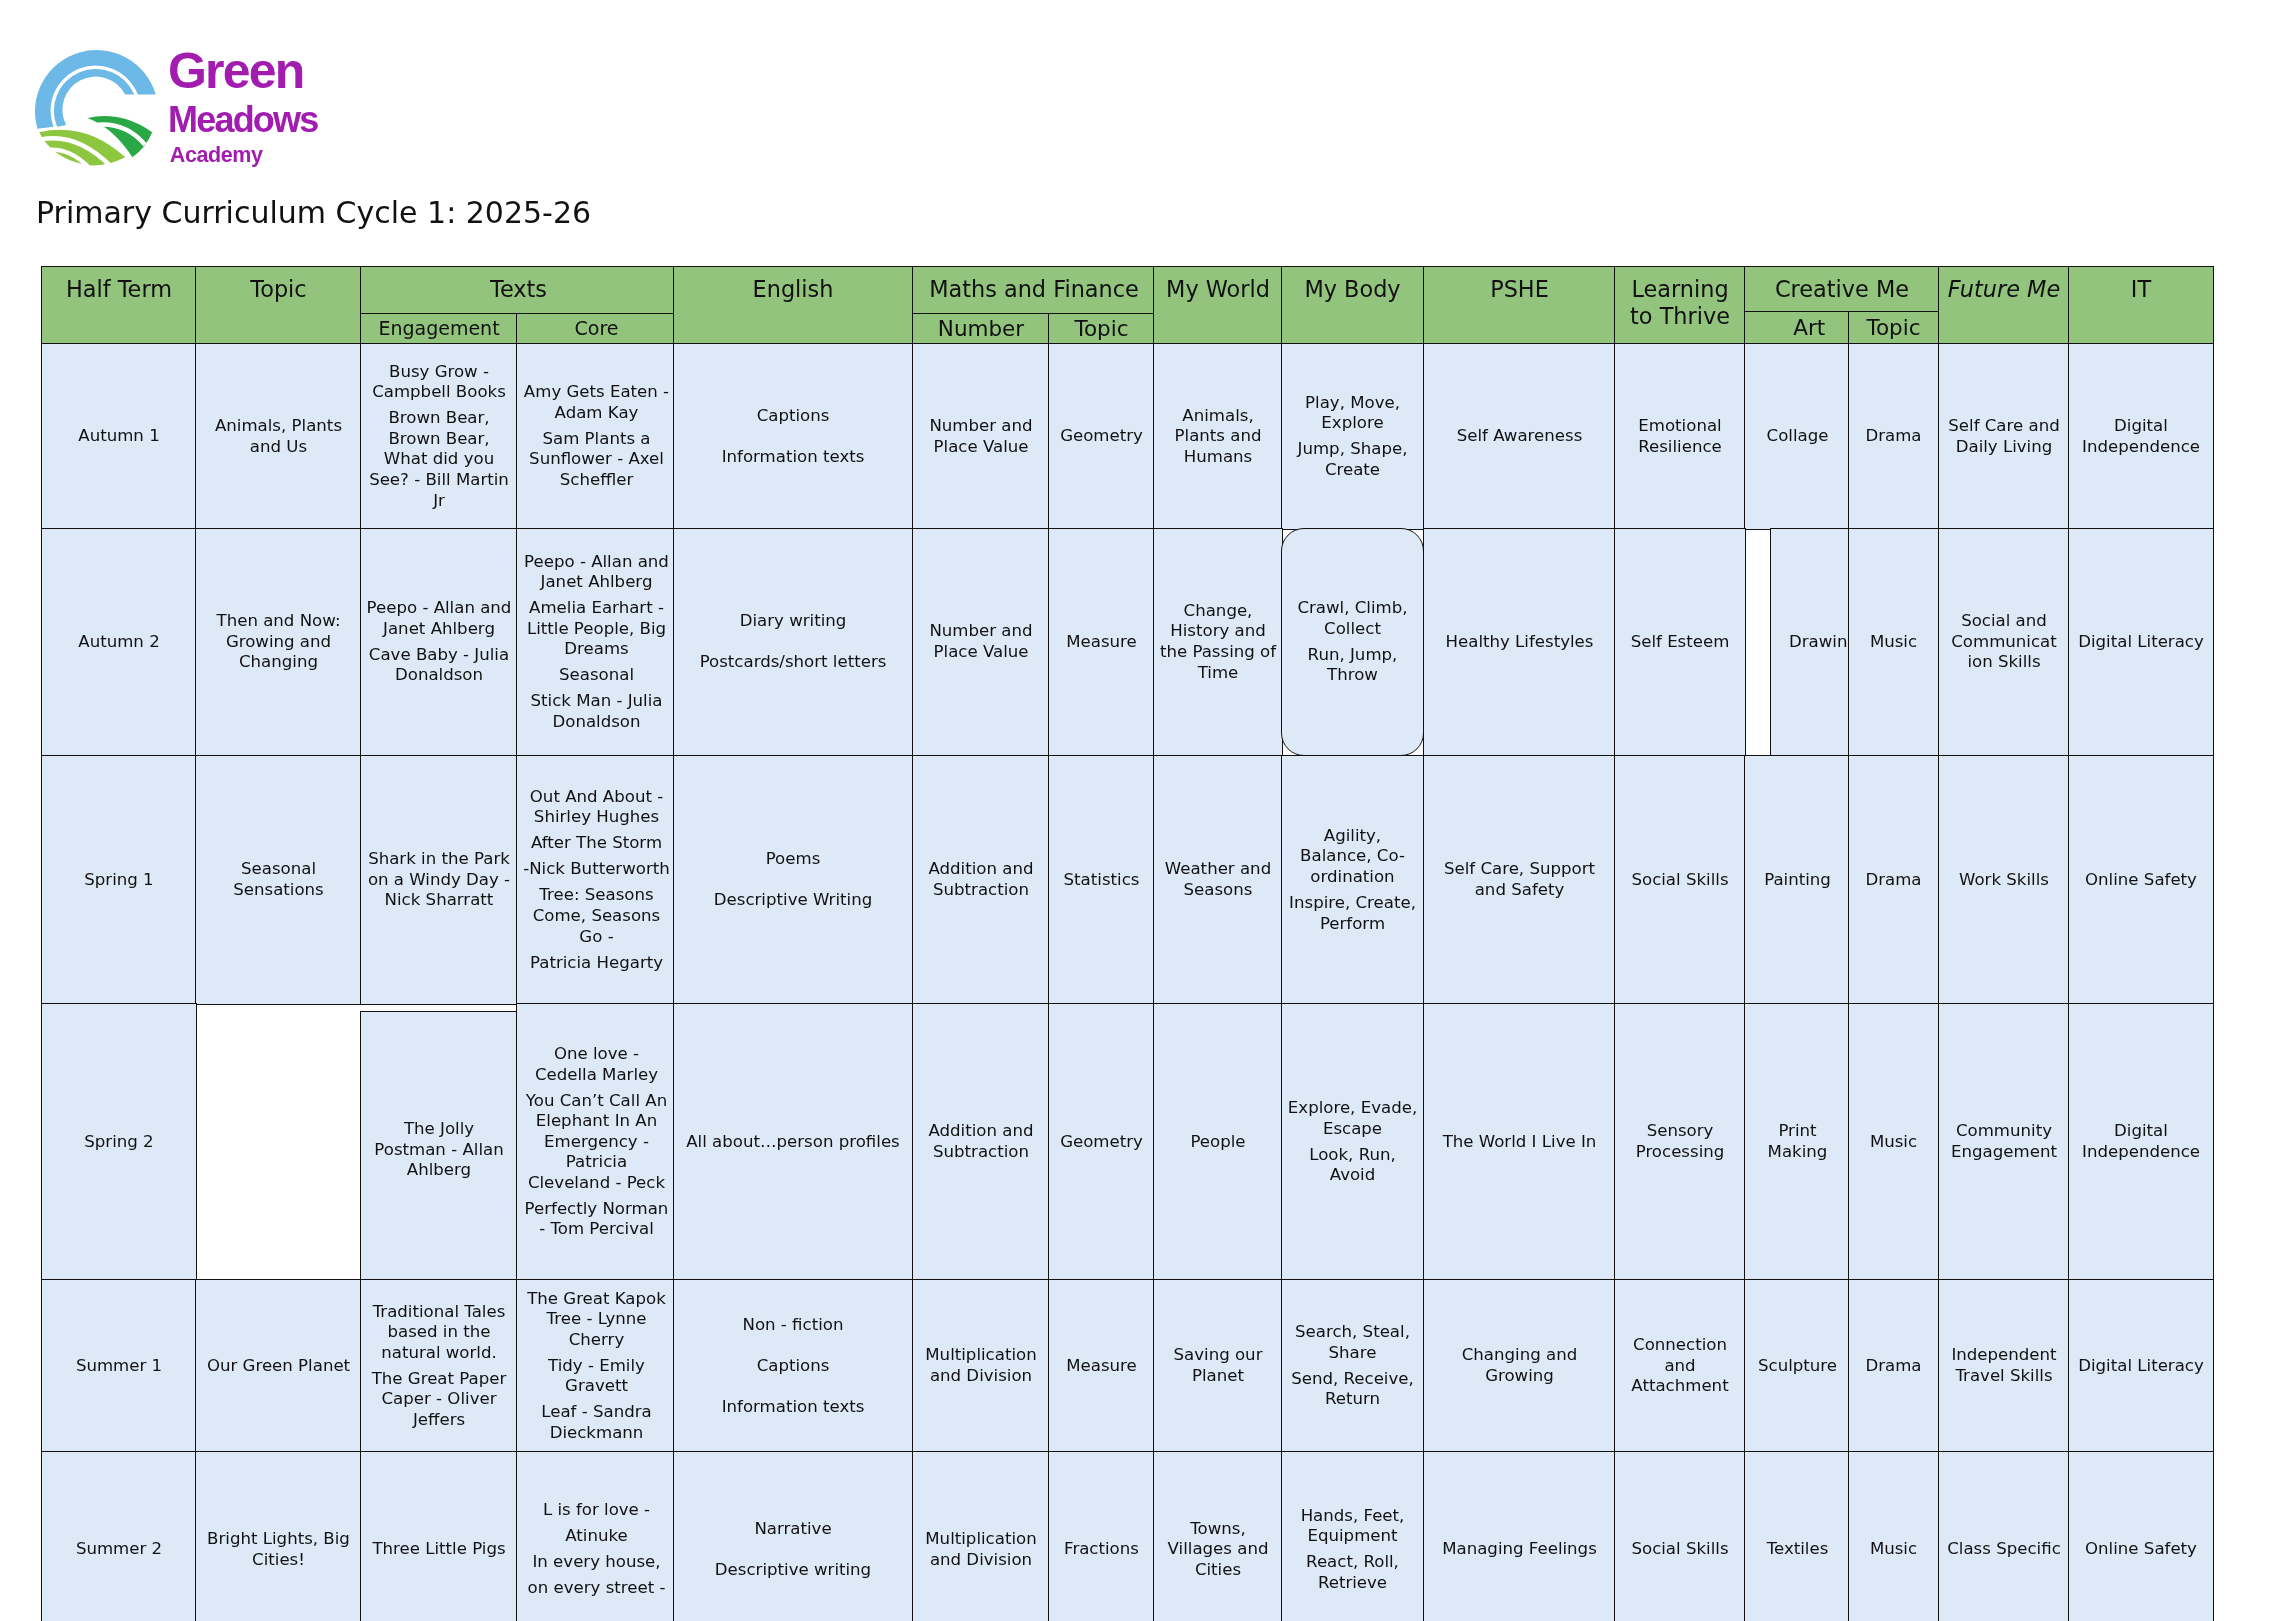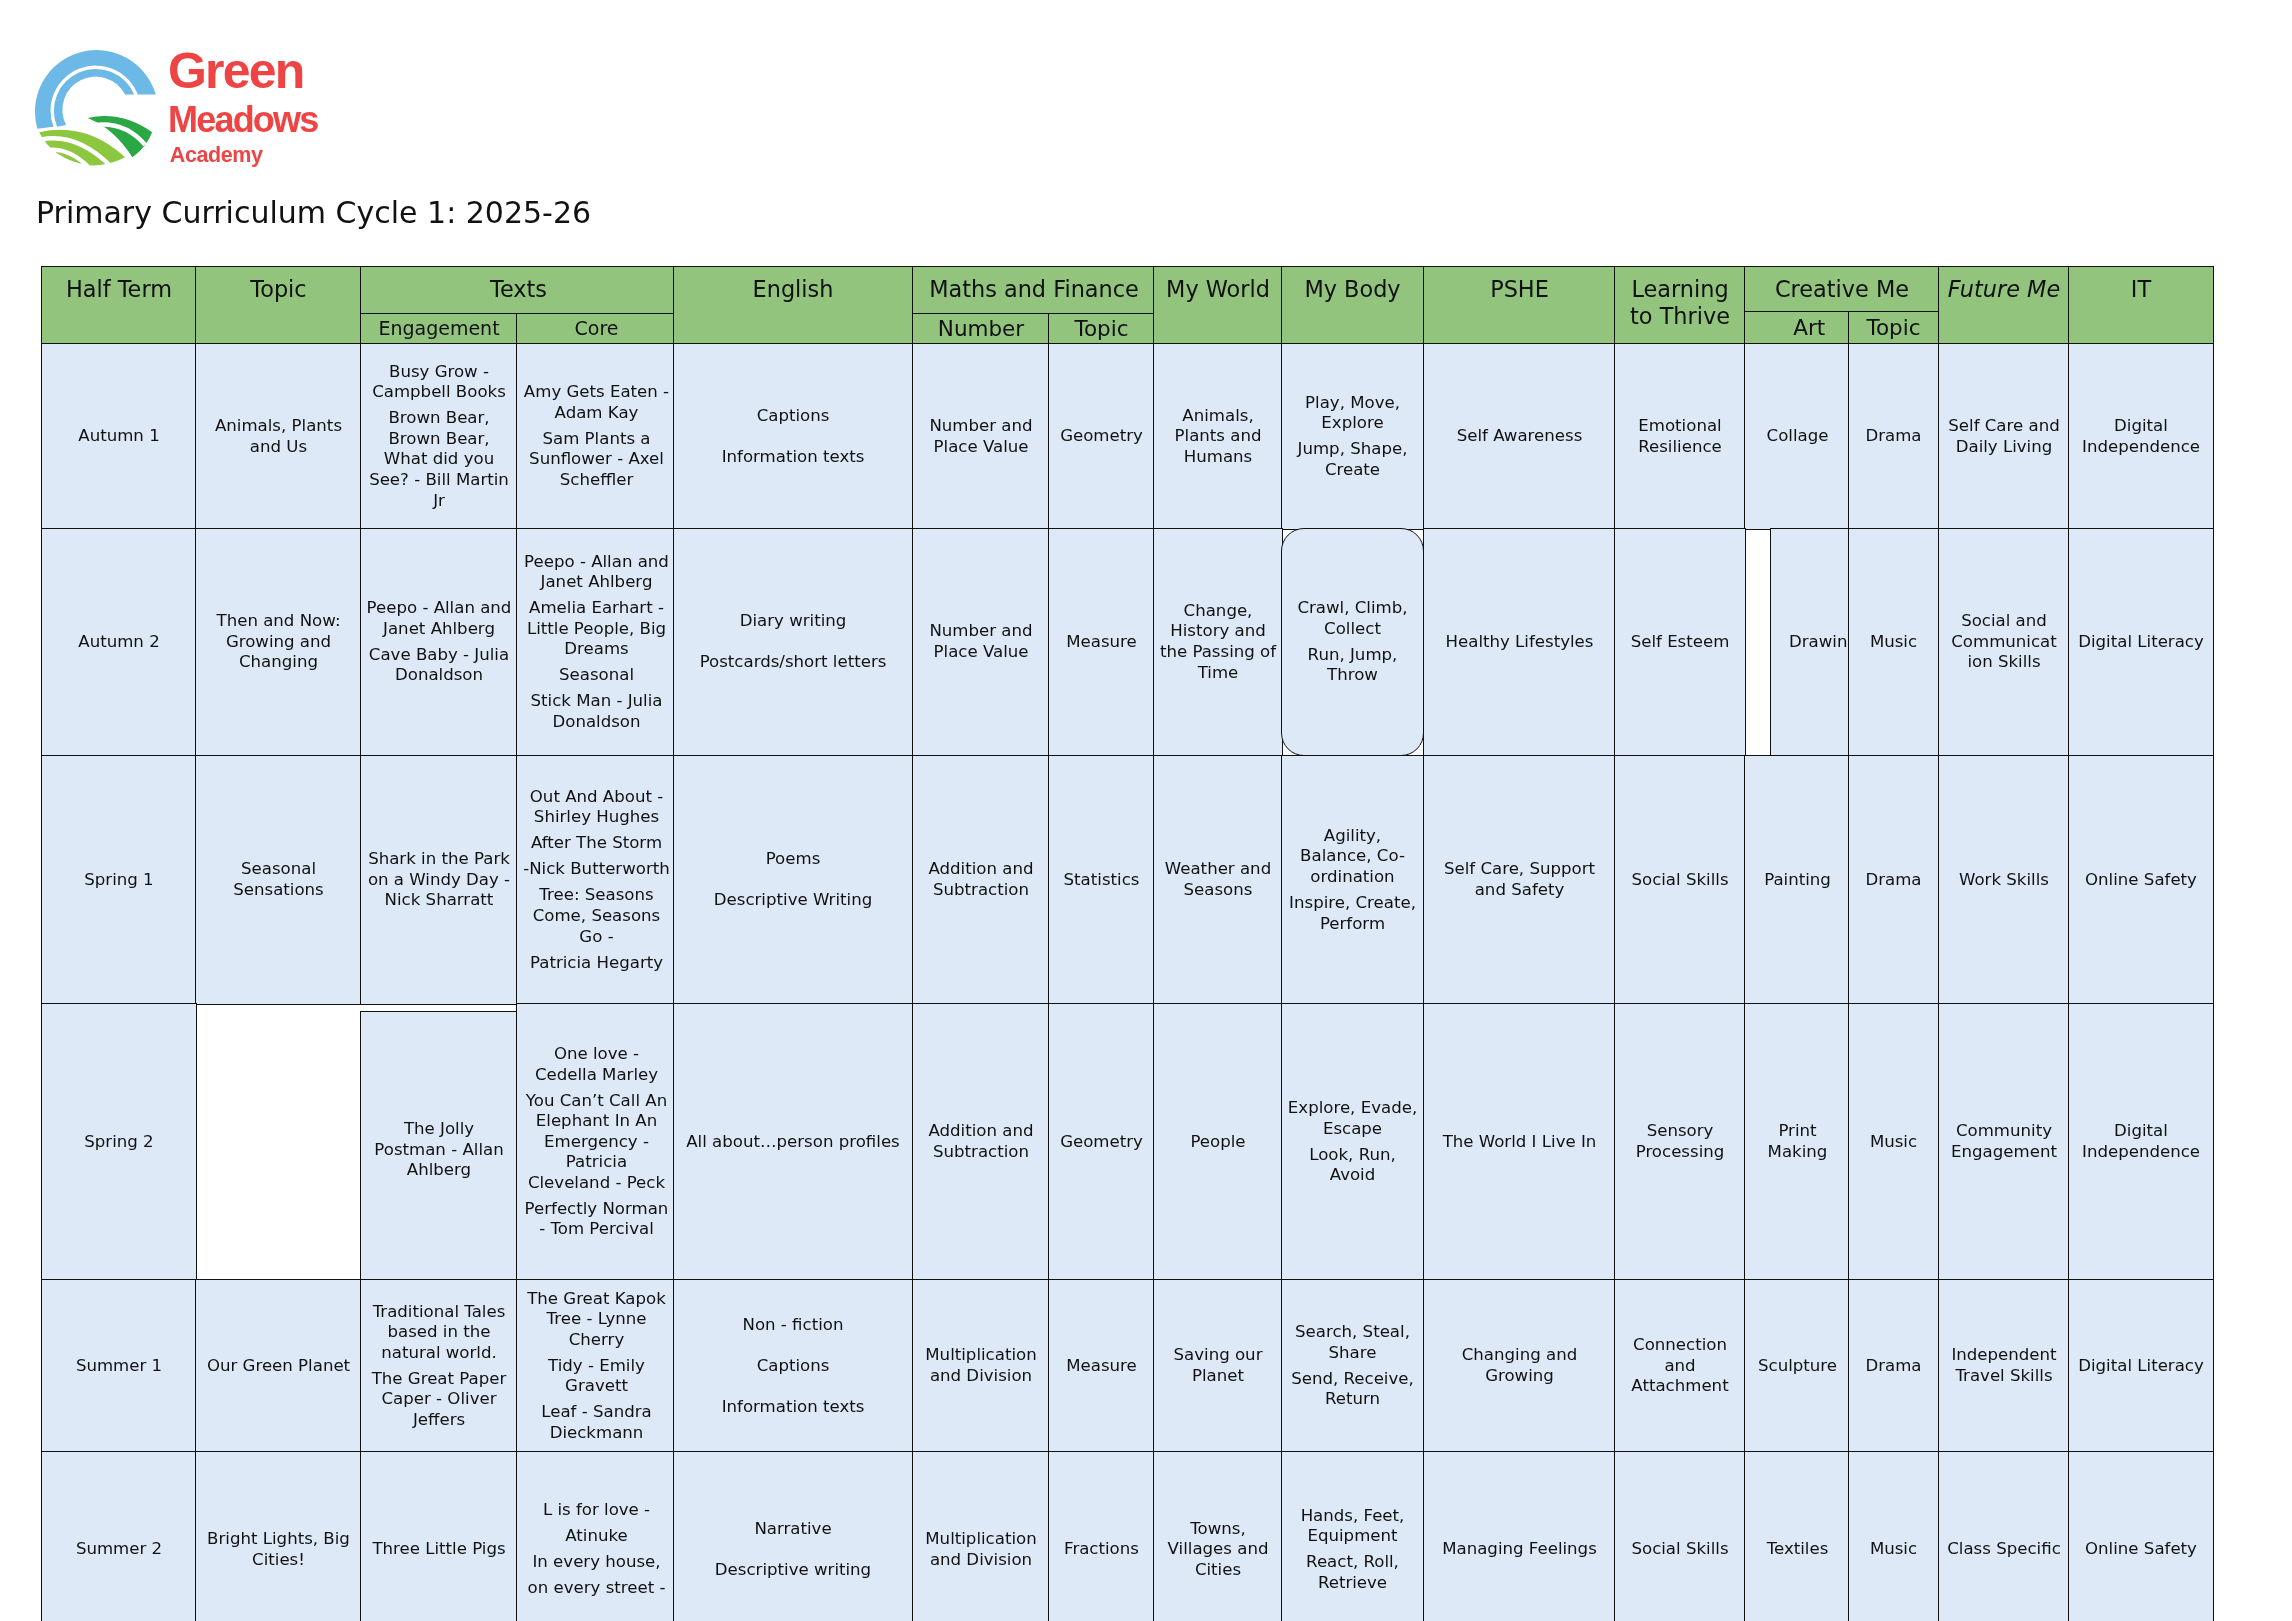--- a/index.html
+++ b/index.html
@@ -1,21 +1,21 @@
 <!DOCTYPE html>
 <html style="font-size:14.3px"><head>
   <meta charset="utf-8">
   <style>
     * { box-sizing: border-box; margin: 0; padding: 0; }
     html, body { width: 2293px; height: 1621px; background: #ffffff; overflow: hidden; }
     body { position: relative; font-family: "DejaVu Sans", sans-serif; color: #111; }
 
     .logo { position: absolute; left: 32px; top: 39px; width: 376px; height: 130px; }
     .logo svg { position: absolute; left: 0; top: 0; }
-    .logo-text { position: absolute; left: 136px; top: 7.2px; color: #ef4444; font-family: "Liberation Sans", sans-serif; font-weight: bold; letter-spacing: -1.8px; }
+    .logo-text { position: absolute; left: 136px; top: 7.2px; color: #a21caf; font-family: "Liberation Sans", sans-serif; font-weight: bold; letter-spacing: -1.8px; }
     .logo-line1 { font-size: 50px; line-height: 50px; }
     .logo-line2 { font-size: 36px; line-height: 48px; }
     .logo-line3 { font-size: 21.5px; line-height: 23px; letter-spacing: -0.4px; margin-left: 1.8px; }
 
     .page-title { position: absolute; left: 36px; top: 195px; font-size: 30px; font-family: "DejaVu Sans", sans-serif; color: #111; }
 
     .grid { position: absolute; left: 41px; top: 266px; width: 2171px; height: 1370px; }
     .cell {
       position: absolute; display: flex; align-items: center; justify-content: center;
       text-align: center; border: 1.8px solid #111; overflow: hidden;

